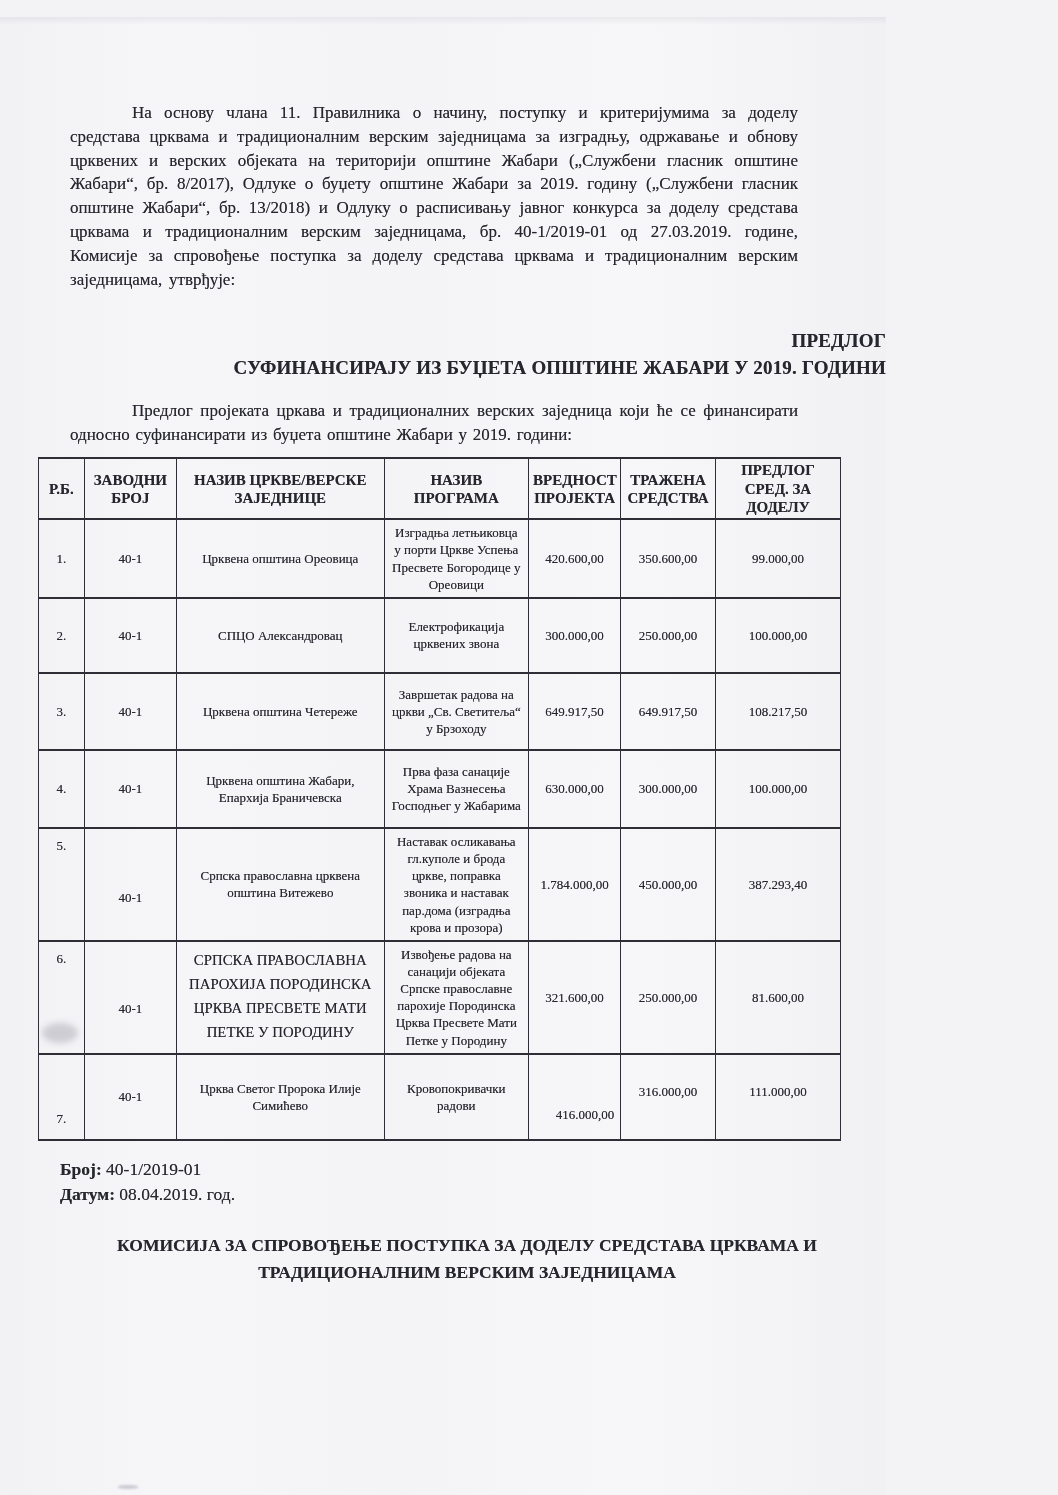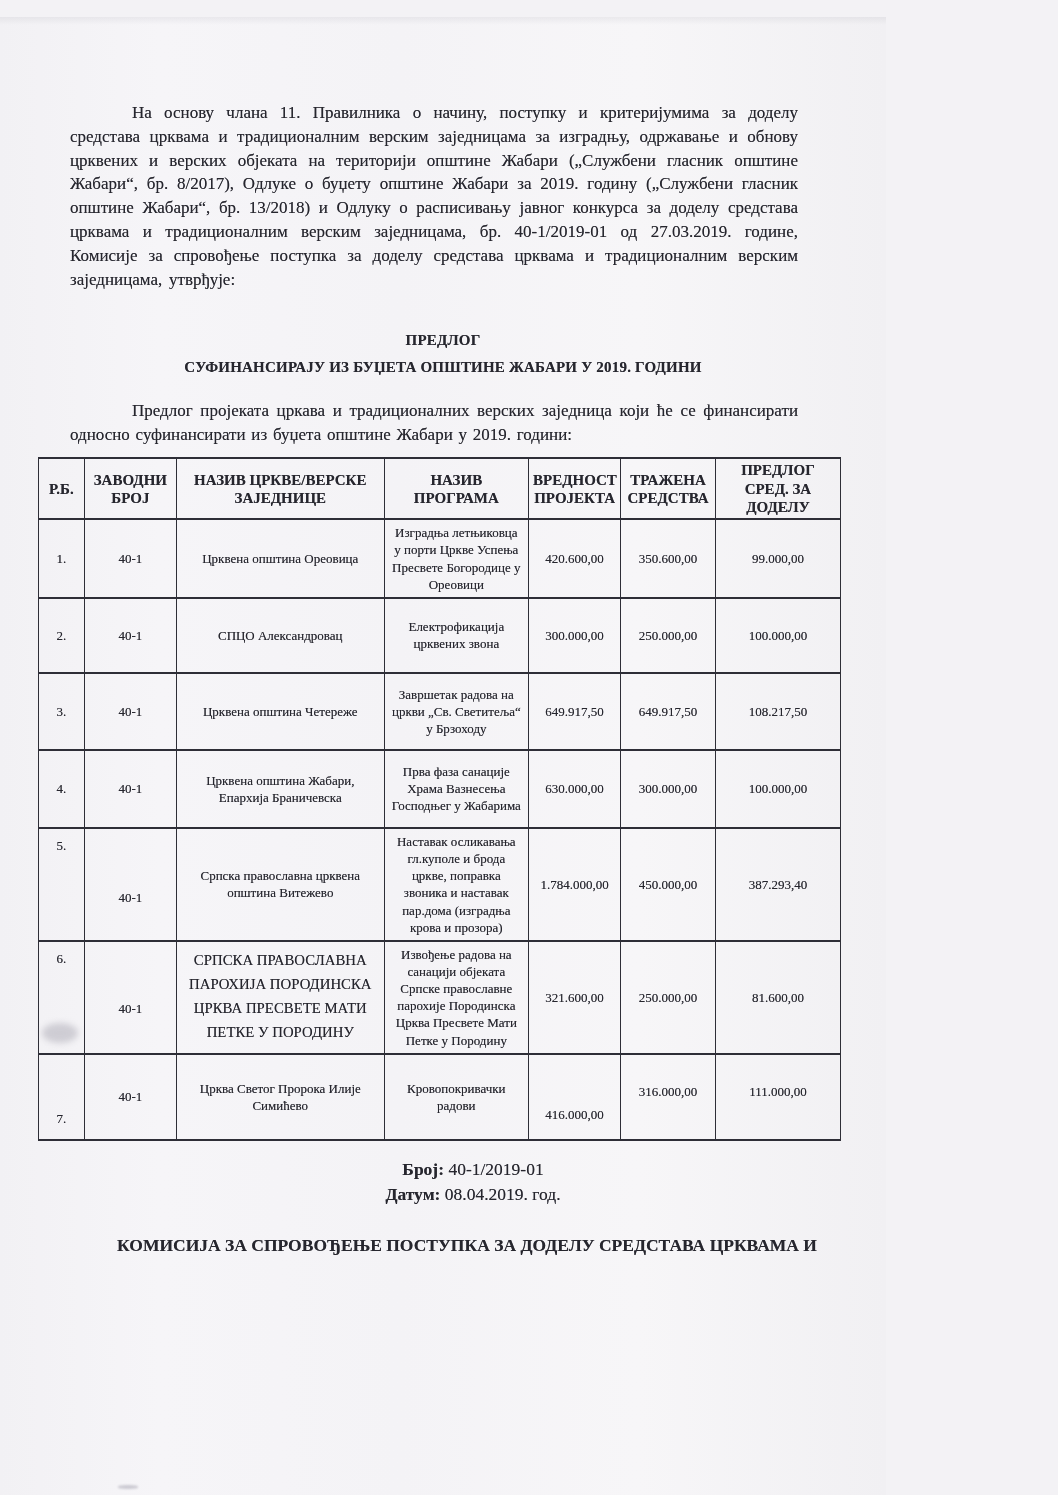--- a/index.html
+++ b/index.html
@@ -27,23 +27,23 @@
   .intro {
     margin: 84px 88px 0 70px;
     font-size: 17px;
     line-height: 23.8px;
     text-align: justify;
     text-indent: 62px;
     word-spacing: 2.5px;
   }
   .doc-title {
     margin-top: 36px;
-    text-align: center;
+    text-align: right;
     font-weight: bold;
-    font-size: 15px;
+    font-size: 19px;
     line-height: 27px;
     letter-spacing: 0.2px;
   }
   .lead {
     margin: 18px 88px 0 70px;
     font-size: 17px;
     line-height: 24px;
     text-align: justify;
     text-indent: 62px;
     word-spacing: 1.5px;
@@ -90,30 +90,29 @@
   tbody tr:nth-child(5) { height: 110px; }
   tbody tr:nth-child(6) { height: 112px; }
   tbody tr:nth-child(7) { height: 86px; }
 
   
   tbody tr:nth-child(5) td.c0,
   tbody tr:nth-child(6) td.c0 { vertical-align: top; padding-top: 8px; }
   tbody tr:nth-child(5) td.c1 { padding-top: 30px; }
   tbody tr:nth-child(6) td.c1 { padding-top: 26px; }
   tbody tr:nth-child(7) td.c0 { vertical-align: bottom; padding-bottom: 12px; }
-  tbody tr:nth-child(7) td.c4 { padding-top: 40px; }
+  tbody tr:nth-child(7) td.c4 { padding-top: 40px; text-align: right; }
   tbody tr:nth-child(7) td.c5,
   tbody tr:nth-child(7) td.c6 { padding-bottom: 14px; }
   tbody tr:nth-child(6) td.c2 { line-height: 1.62; font-size: 14.8px; }
 
   .doc-meta {
     margin: 16px 0 0 60px;
     font-size: 17.5px;
     line-height: 25.5px;
-    text-align: center;
   }
   .doc-meta b { font-weight: bold; }
   .committee {
     margin-top: 24px;
     text-align: center;
     font-weight: bold;
     font-size: 17.5px;
     line-height: 27px;
     padding-left: 48px;
   }
@@ -240,17 +239,18 @@
       <span>40-1/2019-01</span>
     </div>
     <div>
       <b>Датум:</b>
       <span>08.04.2019. год.</span>
     </div>
   </div>
 
   <div class="committee txt">
     <div>КОМИСИЈА ЗА СПРОВОЂЕЊЕ ПОСТУПКА ЗА ДОДЕЛУ СРЕДСТАВА ЦРКВАМА И</div>
+    <div>ТРАДИЦИОНАЛНИМ ВЕРСКИМ ЗАЈЕДНИЦАМА</div>
   </div>
 
   <div class="smudge-row7"></div>
   <div class="smudge-bottom"></div>
 </div>
 
 </body></html>

